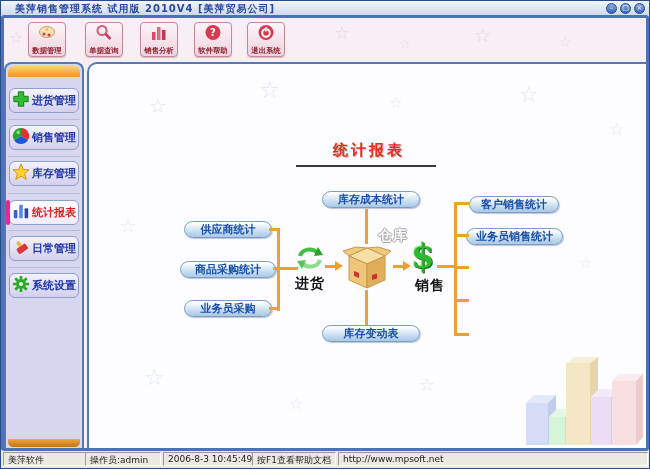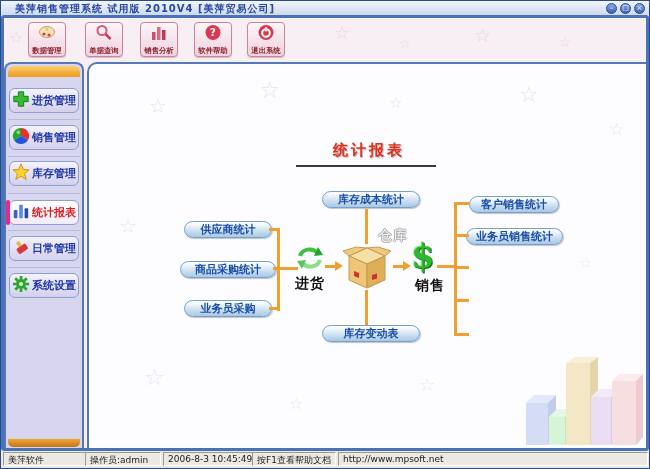--- a/index.html
+++ b/index.html
@@ -62,21 +62,21 @@
   .pill { position:absolute; height:17px; border:1px solid #7aa0c8; border-radius:9px;
           background:linear-gradient(#fafdff 10%,#cfe2f2 55%,#a9c8e4);
           display:flex; align-items:center; justify-content:center;
           font-size:11px; font-weight:bold; color:#1a4ea8; cursor:pointer;
           box-shadow:1px 1px 1px rgba(0,20,80,.25); white-space:nowrap; }
 
   .oline { position:absolute; background:#f0a030; }
   .arrowhead-r { position:absolute; width:0; height:0; border-left:8px solid #f0a030;
                  border-top:5px solid transparent; border-bottom:5px solid transparent; }
 
-  .wh-label { position:absolute; font-size:14px; font-weight:normal; color:#fafafa;
+  .wh-label { position:absolute; font-size:14px; font-weight:bold; color:#fafafa;
               text-shadow:-1px 0 #a8a8a8,1px 0 #a8a8a8,0 -1px #a8a8a8,0 1px #a8a8a8;
               letter-spacing:1px; }
   .flow-label { position:absolute; font-size:14px; font-weight:bold; color:#101010;
                 width:36px; text-align:center; letter-spacing:1px; }
   .dollar { position:absolute; font-family:"DejaVu Serif","Liberation Serif",serif;
             font-size:34px; font-weight:bold; color:#2eb82e;
             text-shadow:1px 1px 0 #176617,-1px -1px 0 #a6f2a6; }
 
   .star { position:absolute; color:#aabbdd; pointer-events:none; }
   .tstar { position:absolute; color:#d8aab8; pointer-events:none; }

